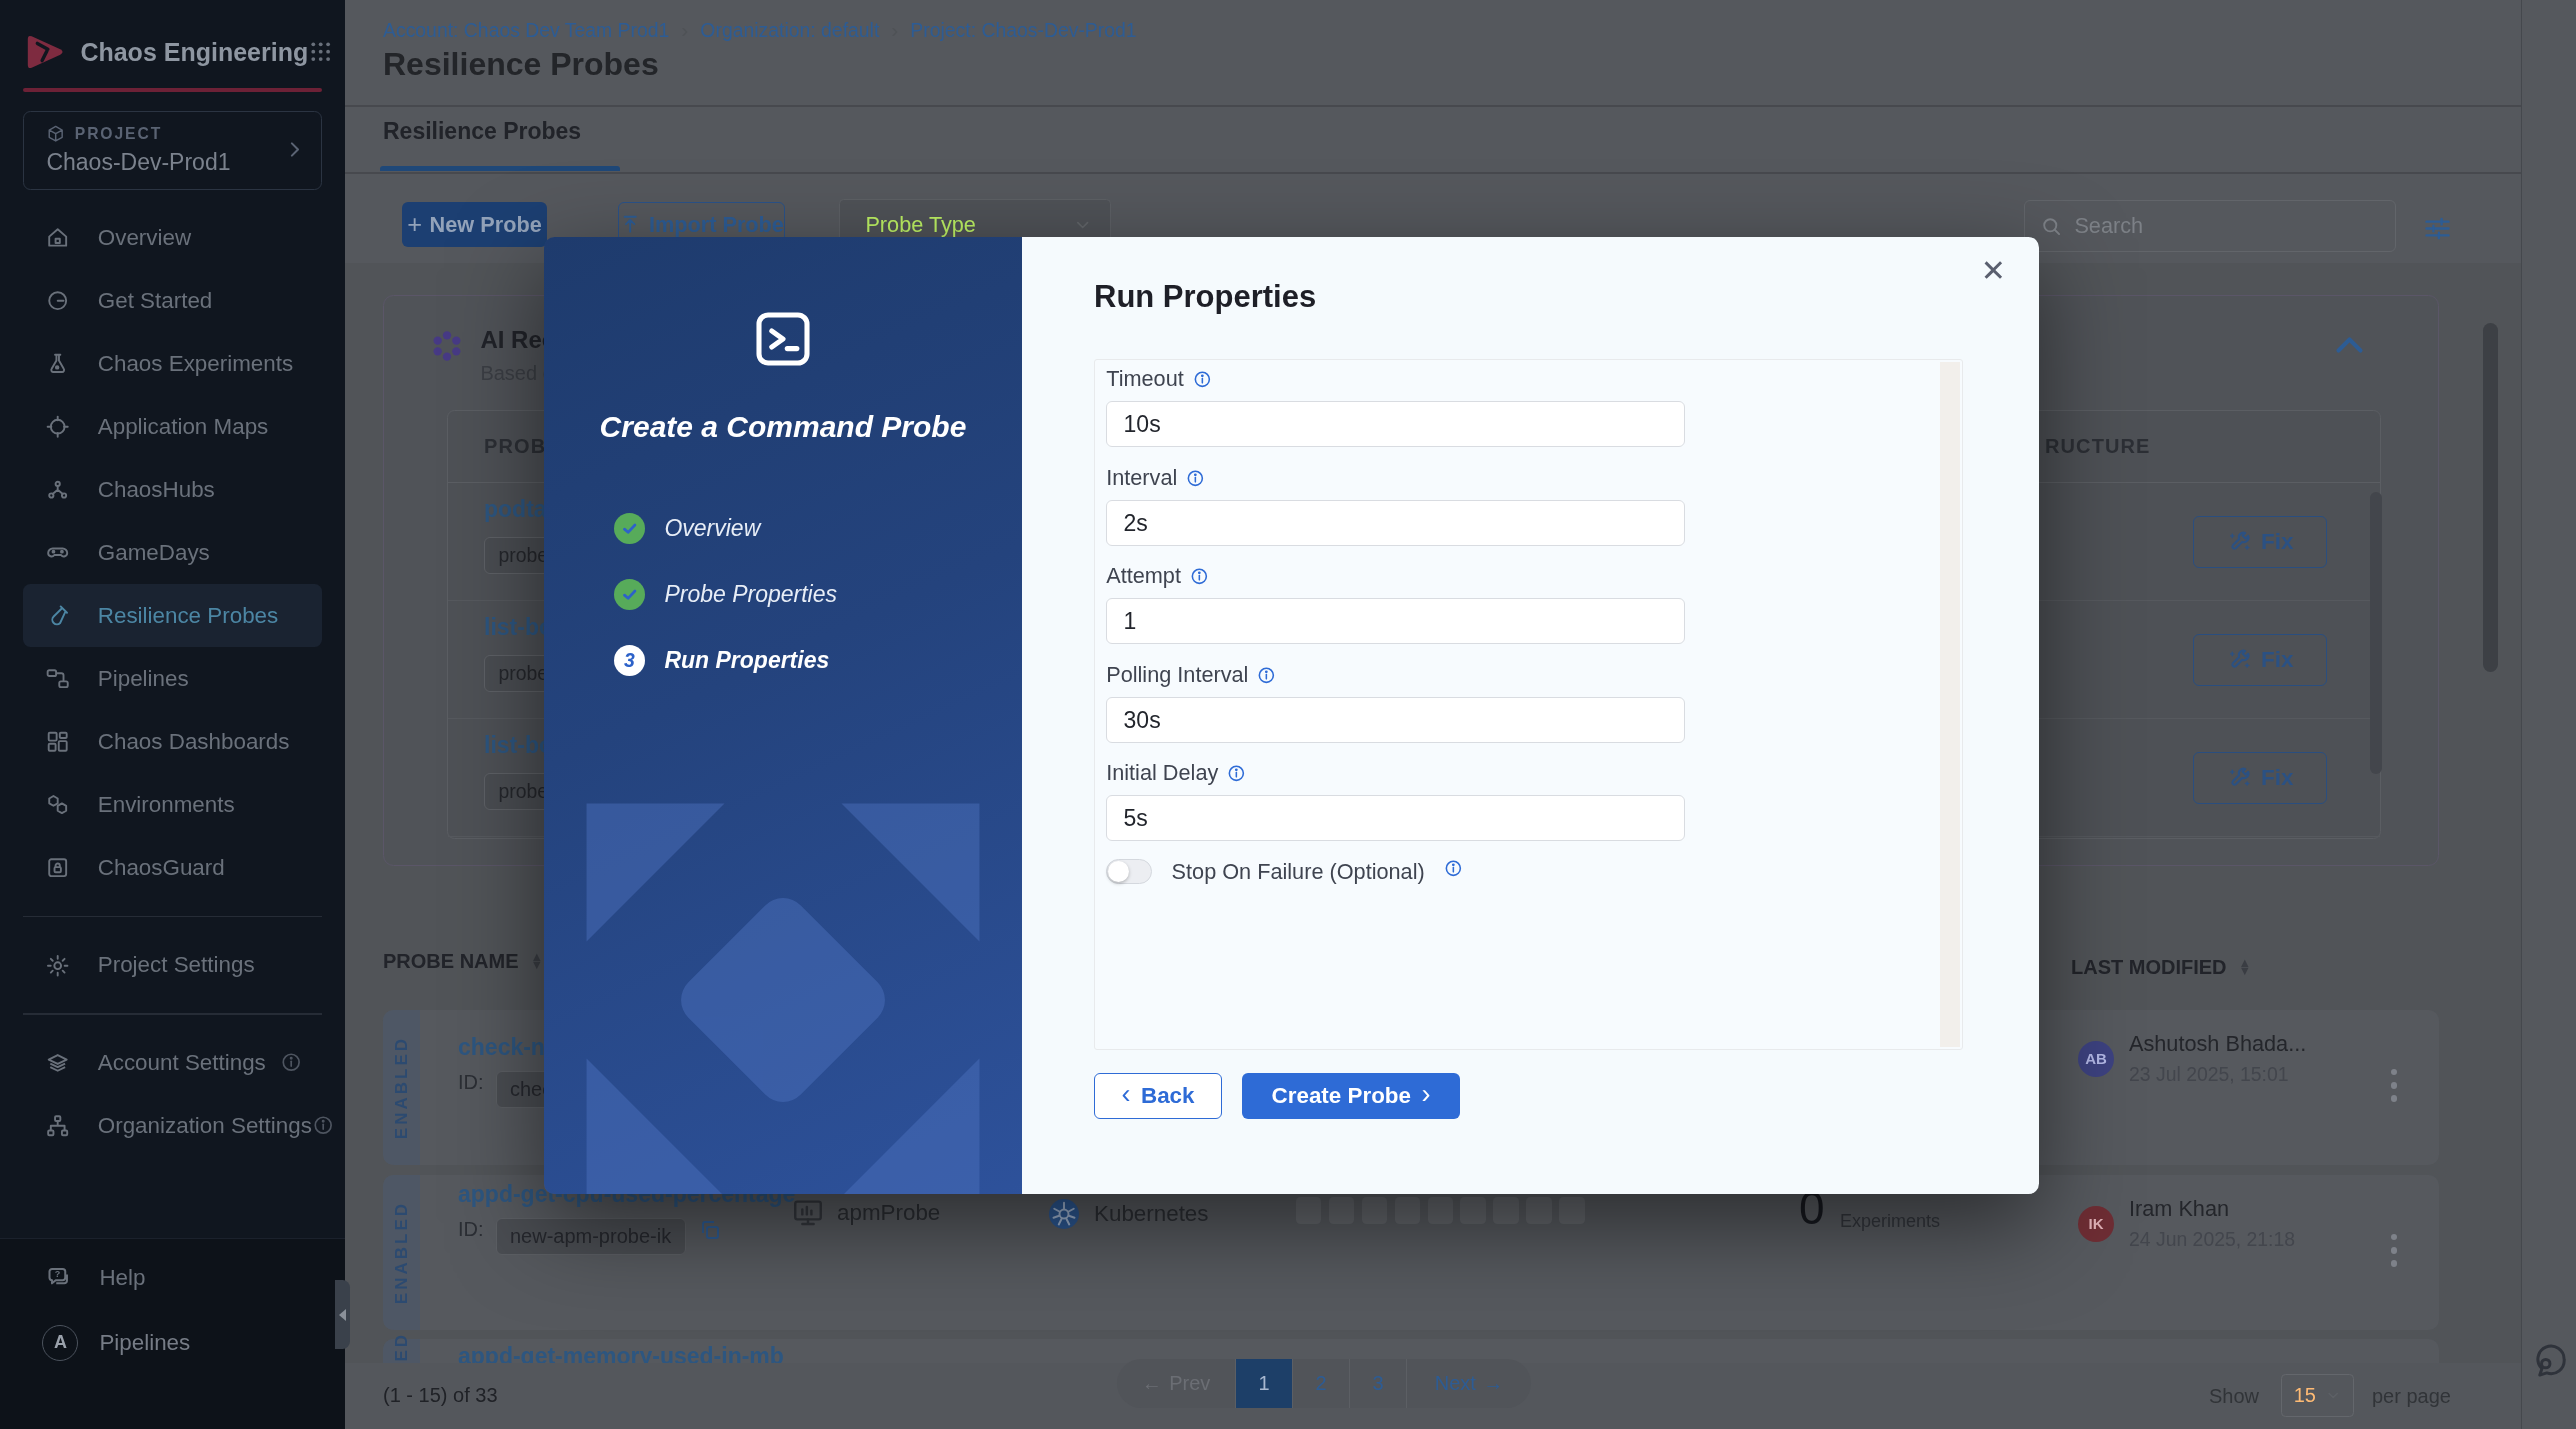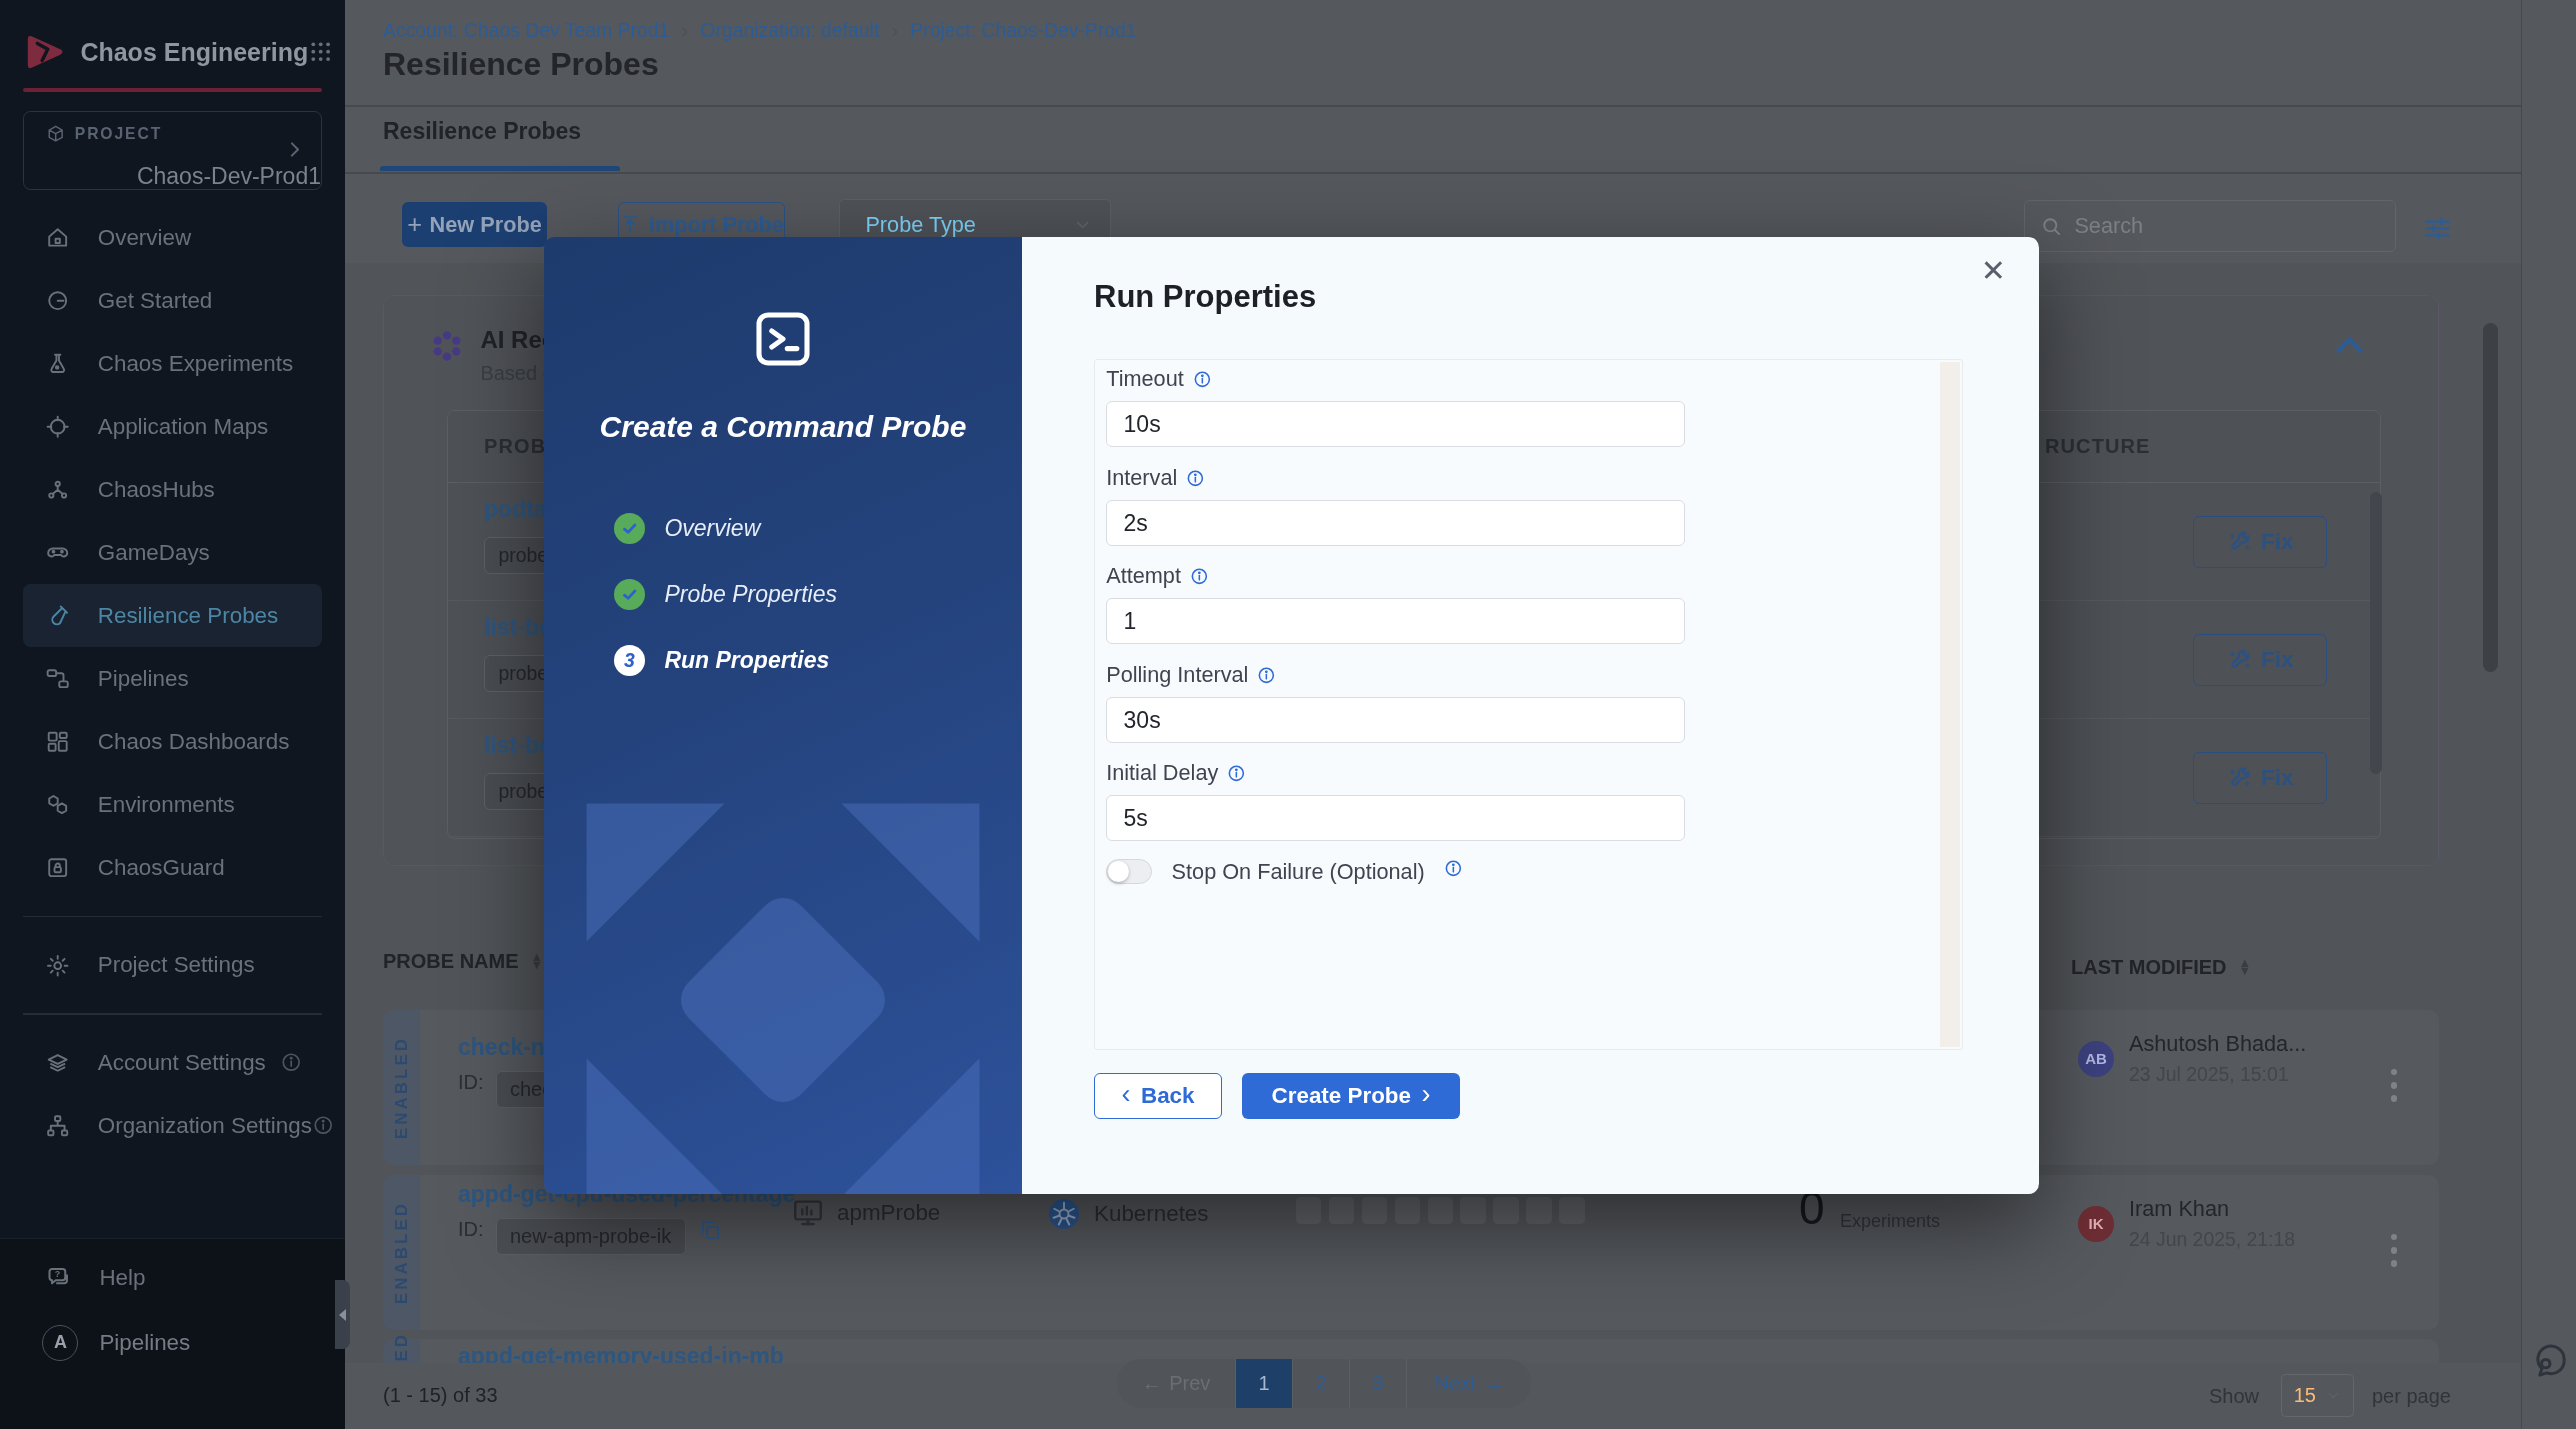--- a/index.html
+++ b/index.html
@@ -10,21 +10,21 @@
 
   
   .sidebar { position:absolute; left:0; top:0; width:345px; height:1429px; background:#10161f; z-index:5; }
   .logo-row { display:flex; align-items:center; padding:31px 22.4px 0 22.4px; }
   .app-title { font-size:25px; font-weight:bold; color:#8e96a1; margin-left:12px; flex:1; white-space:nowrap; }
   .grid-icon { color:#69707b; }
   .red-line { margin:15px 23px 0 23px; height:3.7px; background:#6d2136; border-radius:2.2px; }
   .project-box { margin:19.4px 23px 0 23px; height:79px; border:1.5px solid #2b3442; border-radius:7.5px; position:relative; padding:12px 0 0 22.4px; cursor:pointer; }
   .project-label-row { display:flex; align-items:center; gap:9px; color:#5a6373; }
   .project-label { font-size:15.7px; font-weight:bold; letter-spacing:1.9px; color:#5a6373; }
-  .project-name { margin-top:20px; font-size:23px; color:#7b828d; white-space:nowrap;text-align:right; }
+  .project-name { margin-top:6px; font-size:23px; color:#7b828d; white-space:nowrap; }
   .project-chev { position:absolute; right:16.4px; top:27px; color:#5a6373; }
   .snav { margin-top:16.4px; }
   .nav-item { display:flex; align-items:center; height:63px; margin:0 23px; padding-left:22.4px; border-radius:7.5px; color:#6a717b; cursor:pointer; }
   .nav-item .nlabel { font-size:22.4px; margin-left:27px; white-space:nowrap; }
   .nav-item.active { background:#1a2331; color:#4c86a4; }
   .nav-item .spacer { flex:1; }
   .nav-item .inf { color:#4e5560; margin-right:19.4px; }
   .sdivider { height:1.5px; background:#262c36; margin:16.4px 23px; }
   .sfooter { position:absolute; left:0; bottom:0; width:345px; height:191px; background:#0d1219; border-top:1.5px solid #1b212c; padding-top:10.5px; }
   .user-row { display:flex; align-items:center; margin:7.5px 23px 0 23px; padding-left:19.4px; height:57px; cursor:pointer; }
@@ -43,21 +43,21 @@
   .tab-item { position:absolute; left:38px; top:118px; font-size:23px; font-weight:bold; color:#212329; cursor:pointer; }
   .tab-underline { position:absolute; left:35px; top:166px; width:240px; height:5.2px; background:#1f4878; border-radius:3px 3px 0 0; }
   .hdiv2 { position:absolute; left:0; top:172px; width:2176px; height:1.5px; background:#47494e; }
   .main-bg { position:absolute; left:0; top:263px; width:2176px; height:1166px; background:#515458; }
 
   .btn-new { position:absolute; left:57px; top:202px; width:145px; height:45px; background:#1c3f72; border-radius:6px; display:flex; align-items:center; justify-content:center; gap:7.5px; color:#93a3ba; cursor:pointer; }
   .btn-new .plus { font-size:25.4px; line-height:1; }
   .btn-new .lbl { font-size:21.7px; font-weight:bold; white-space:nowrap; }
   .btn-import { position:absolute; left:273px; top:202px; width:167px; height:45px; border:1.5px solid #2b5288; border-radius:6px; display:flex; align-items:center; justify-content:center; gap:7.5px; color:#2d5c94; cursor:pointer; }
   .btn-import .lbl { font-size:21.7px; font-weight:bold; white-space:nowrap; }
-  .sel-probe-type { position:absolute; left:494px; top:199px; width:272px; height:52px; background:#4f5257; border:1.1px solid #5d6065; border-radius:4.5px; display:flex; align-items:center; padding:0 18px 0 25.4px; color:#7dd3fc; cursor:pointer; }
+  .sel-probe-type { position:absolute; left:494px; top:199px; width:272px; height:52px; background:#4f5257; border:1.1px solid #5d6065; border-radius:4.5px; display:flex; align-items:center; padding:0 18px 0 25.4px; color:#bef264; cursor:pointer; }
   .sel-probe-type .lbl { font-size:21.7px; flex:1; }
   .searchbox { position:absolute; left:1679px; top:200px; width:372px; height:52px; border:1.5px solid #62656a; border-radius:6px; display:flex; align-items:center; padding:0 15px; gap:12px; color:#7d8187; }
   .searchbox input { flex:1; background:transparent; border:none; outline:none; font-size:21.7px; color:#8a8e94; font-family:inherit; }
   .searchbox input::placeholder { color:#7d8187; }
   .filter-ic { position:absolute; left:2076px; top:212px; color:#2d5c94; cursor:pointer; }
 
   
   .ai-panel { position:absolute; left:38px; top:295px; width:2056px; height:571px; background:#505358; border:1.5px solid #5b5668; border-radius:10.5px; }
   .ai-head { position:absolute; left:43px; top:30px; display:flex; gap:13.4px; }
   .ai-title { font-size:24px; font-weight:bold; color:#212329; }

